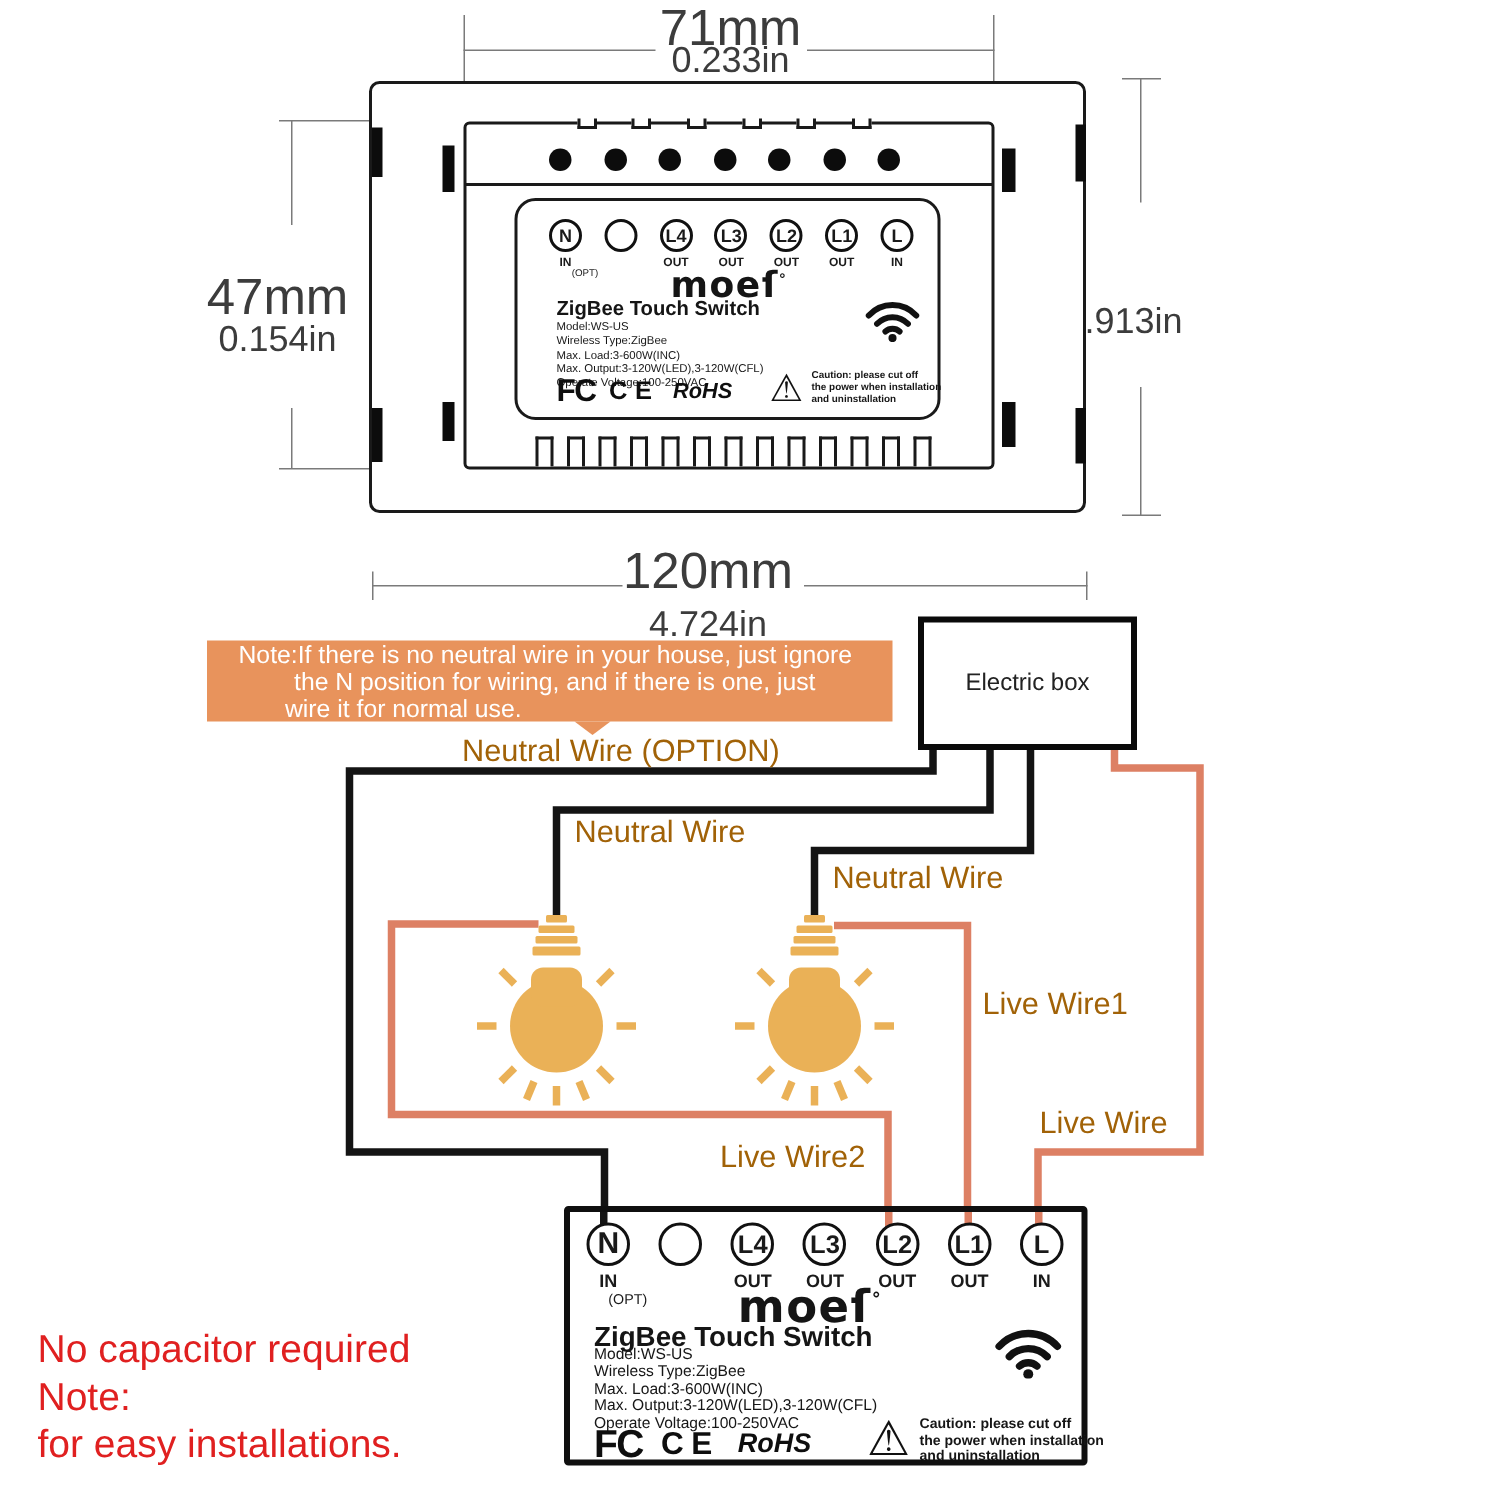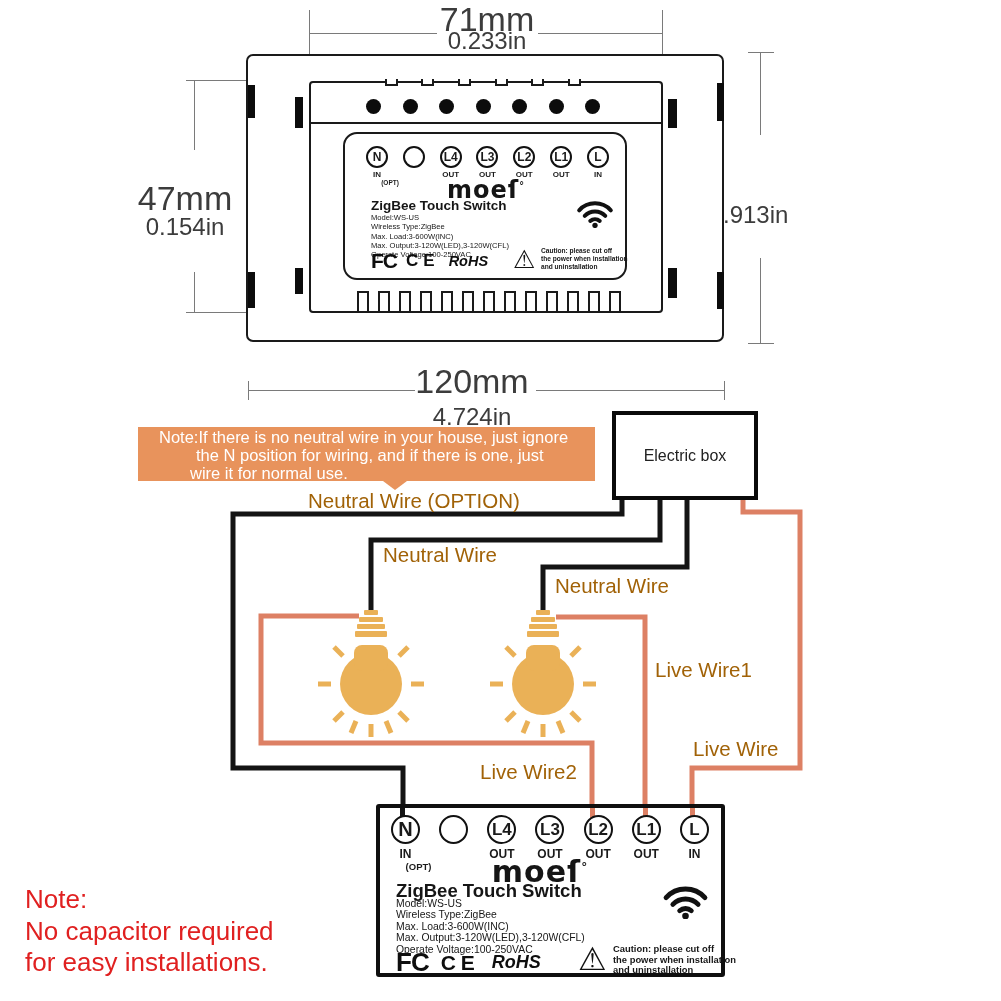--- a/index.html
+++ b/index.html
@@ -38,21 +38,21 @@
   .term { display:flex; flex-direction:column; align-items:center; }
   .trow-top .term { width:28px; }
   .trow-bot .term { width:31px; }
   .tcirc { display:flex; align-items:center; justify-content:center; border-radius:50%;
            background:#fff; border:2px solid #111; font-weight:600; }
   .trow-top .tcirc { width:22px; height:22px; font-size:12px; }
   .trow-bot .tcirc { width:29px; height:29px; font-size:17px; border-width:2.5px; }
   .tsub { font-weight:700; }
   .trow-top .tsub { font-size:8px; margin-top:2px; }
   .trow-bot .tsub { font-size:12px; margin-top:3px; }
-  .tnote { font-weight:700;margin-left:26px; }
+  .tnote { font-weight:400;margin-left:26px; }
   .trow-top .tnote { font-size:6.5px; }
   .trow-bot .tnote { font-size:9.5px; }
 
   
   .brand { position:absolute; text-align:center; font-family:"DejaVu Sans",sans-serif;
            font-weight:700; letter-spacing:1px; color:#151515; z-index:4; }
   .brand sup { font-size:40%; }
   .title { position:absolute; font-weight:700; color:#151515; z-index:4; }
   .specs { position:absolute; color:#161616; font-weight:500; z-index:4; }
   .certs { position:absolute; display:flex; align-items:center; color:#0e0e0e; z-index:4; }
@@ -368,18 +368,18 @@
   <svg class="wifi" style="left:662px;top:884px" width="47" height="35" viewBox="0 0 48 36">
     <g fill="none" stroke="#111" stroke-linecap="round">
       <path d="M4,14 A27,27 0 0 1 44,14" stroke-width="5"></path>
       <path d="M11,21 A18,18 0 0 1 37,21" stroke-width="5"></path>
       <path d="M18,27.5 A9,9 0 0 1 30,27.5" stroke-width="5"></path>
     </g>
     <circle cx="24" cy="33" r="3.4" fill="#111"></circle>
   </svg>
 
   <div class="rednote">
+    <div>No capacitor required</div>
     <div>Note:</div>
-    <div>No capacitor required</div>
     <div>for easy installations.</div>
   </div>
 
 </div>
 
 </body></html>

